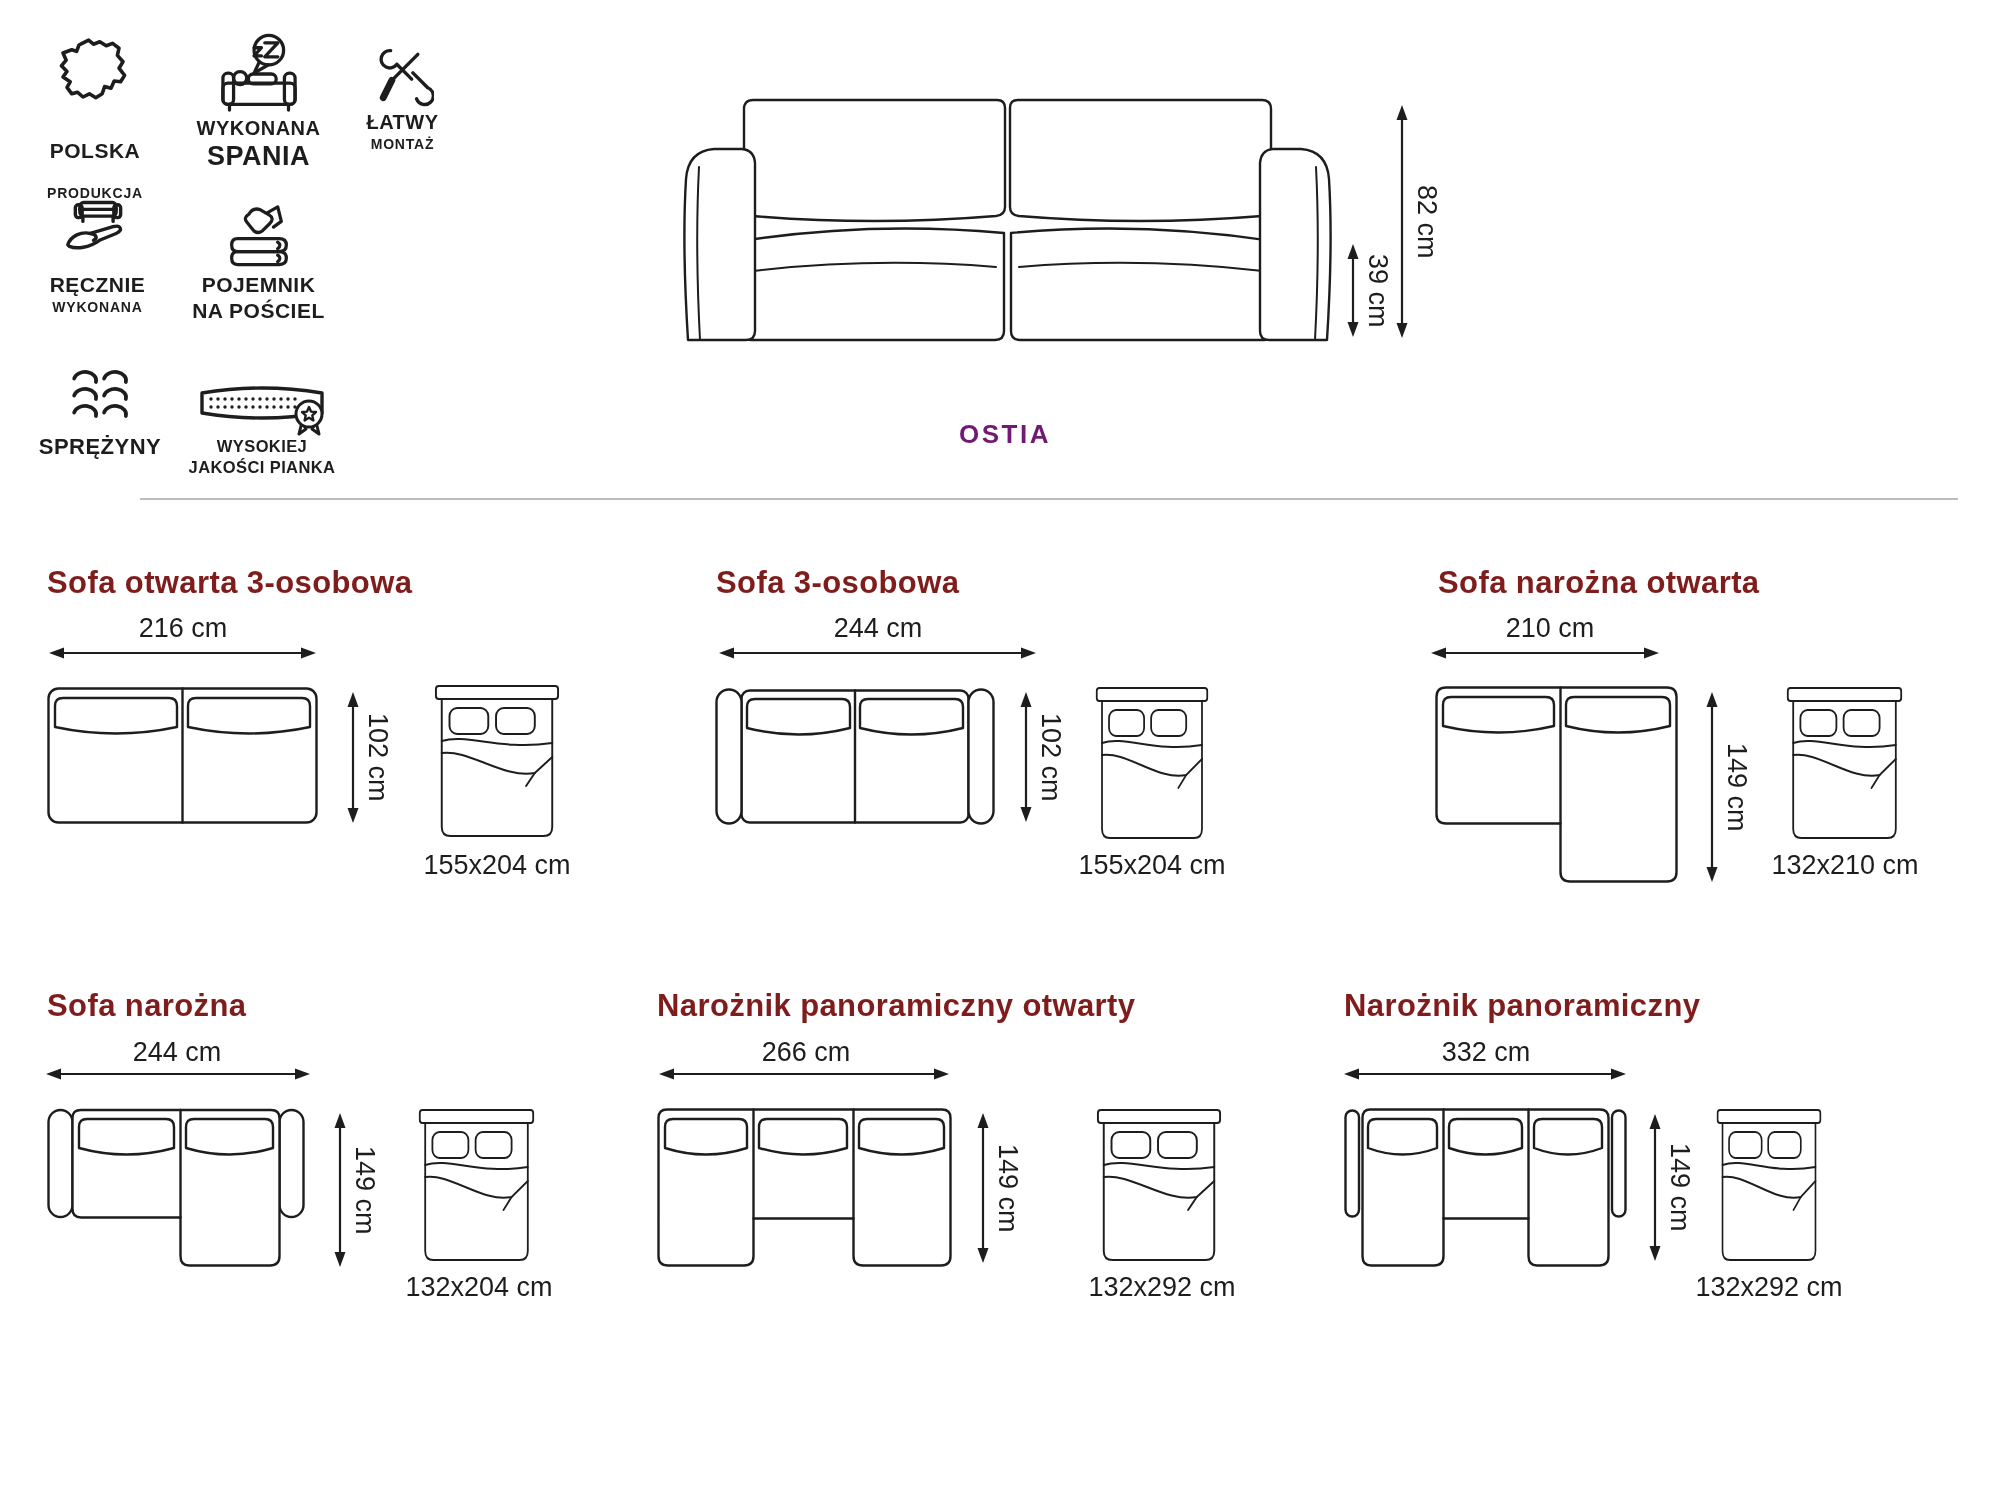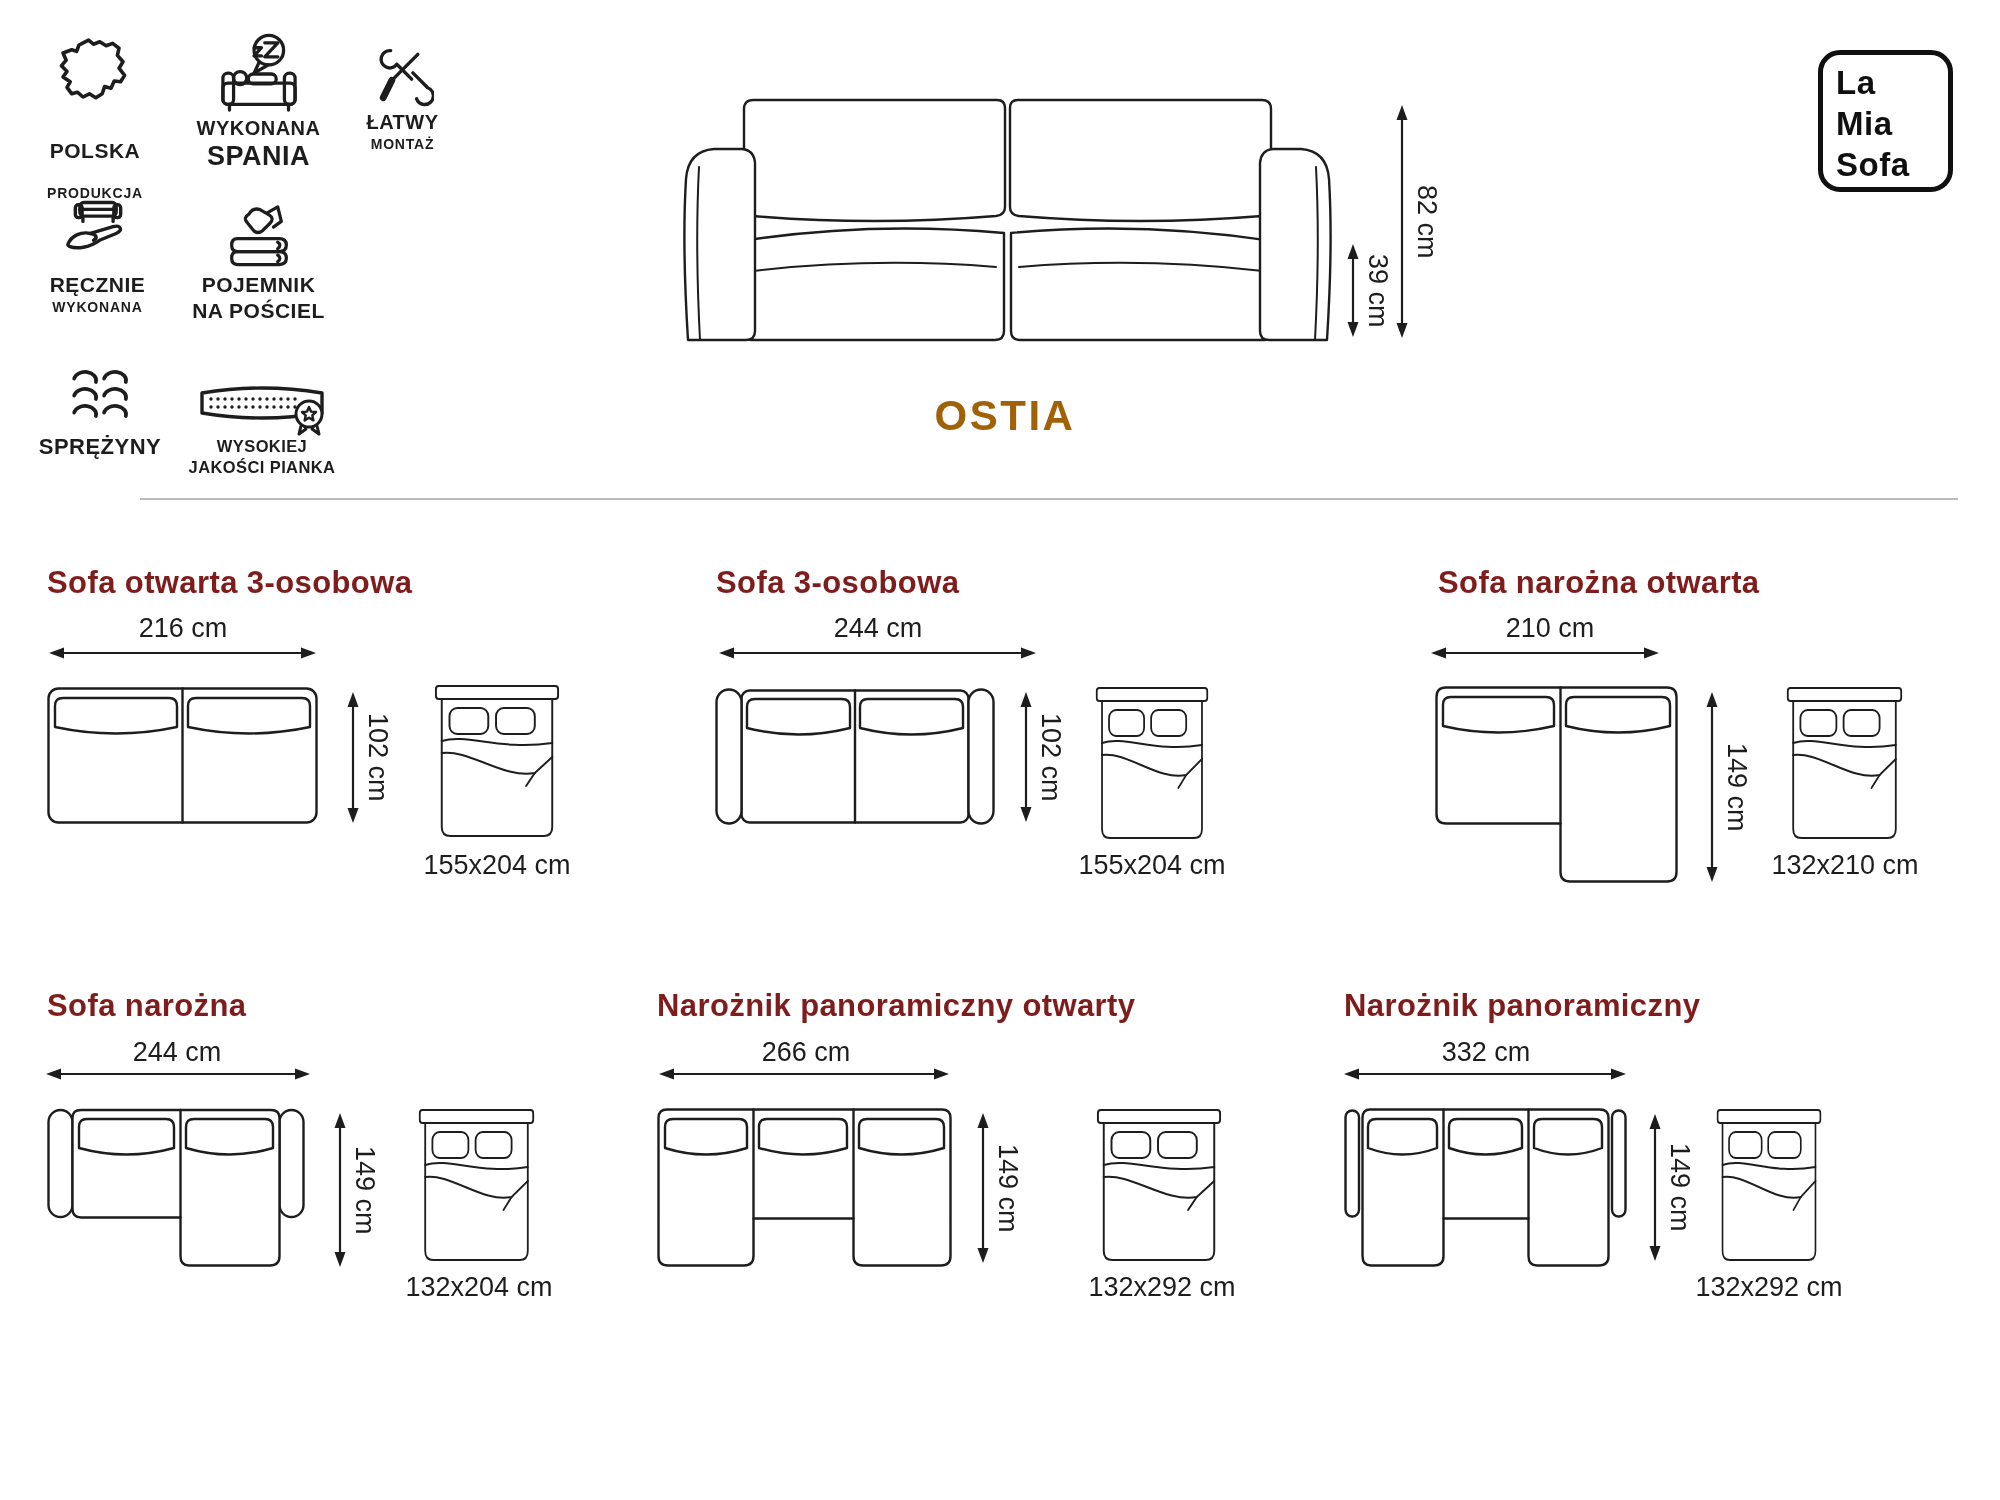--- a/index.html
+++ b/index.html
@@ -15,21 +15,21 @@
   .f-l2{font-weight:700;font-size:14px;letter-spacing:.8px;line-height:18px;}
   .f-l2-big{font-weight:700;font-size:21px;letter-spacing:.5px;line-height:25px;}
   .f-l2-huge{font-weight:700;font-size:27px;letter-spacing:.5px;line-height:30px;}
   .f-l1-med{font-weight:700;font-size:20px;letter-spacing:.5px;line-height:25px;}
   .f-small2{font-weight:700;font-size:16.5px;letter-spacing:.4px;line-height:21px;}
   .sec-title{font-weight:700;font-size:31px;color:#7f1d1d;letter-spacing:.4px;white-space:nowrap;}
   .dim-label{font-size:27px;color:#1d1d1d;text-align:center;white-space:nowrap;}
   .vdim{display:flex;align-items:center;}
   .vdim span{writing-mode:vertical-rl;font-size:27px;color:#1d1d1d;white-space:nowrap;}
   .bed-size{font-size:27px;color:#1d1d1d;text-align:center;white-space:nowrap;}
-  #product-title{font-weight:700;font-size:42px;letter-spacing:2.5px;text-align:center;color:#a16207;}
+  #product-title{font-weight:700;font-size:26px;letter-spacing:2.5px;text-align:center;color:#701a75;margin-top:27px;}
   #logo{box-sizing:border-box;border:5px solid #101010;border-radius:22px;padding:7px 0 0 13px;}
   #logo div{font-weight:700;font-size:33px;line-height:41px;letter-spacing:.5px;color:#101010;}
   #divider{background:#bcbcbc;height:2px;}
 </style>
 </head>
 <body>
 
 <div id="page">
 
   <div class="abs feature" style="left:20px;top:36px;width:150px;gap:20px;">
@@ -193,25 +193,20 @@
     <polygon points="7,1 1.5,16 12.5,16"></polygon>
         <polygon points="7,234 1.5,219 12.5,219"></polygon>
       </g>
   </svg>
   <div class="abs vdim" style="left:1411px;top:104px;height:235px;">
       <span>82 cm</span>
     </div>
 
   <div class="abs" id="product-title" style="left:820px;top:392px;width:370px;">OSTIA</div>
 
-  <div class="abs" id="logo" style="left:1818px;top:50px;width:135px;height:142px;">
-    <div>La</div>
-    <div>Mia</div>
-    <div>Sofa</div>
-  </div>
 
   <div class="abs" id="divider" style="left:140px;top:498px;width:1818px;"></div>
 
   <div class="abs sec-title" style="left:47px;top:565px;">Sofa otwarta 3-osobowa</div>
   <div class="abs dim-label" style="left:108px;top:613px;width:150px;">216 cm</div>
   <svg class="abs" style="left:48px;top:646px;" width="269" height="14" viewBox="0 0 269 14">
     <g fill="#1d1d1d">
         <line x1="13" y1="7" x2="256" y2="7" stroke="#1d1d1d" stroke-width="2.2"></line>
     <polygon points="1,7 16,1.5 16,12.5"></polygon>
         <polygon points="268,7 253,1.5 253,12.5"></polygon>

